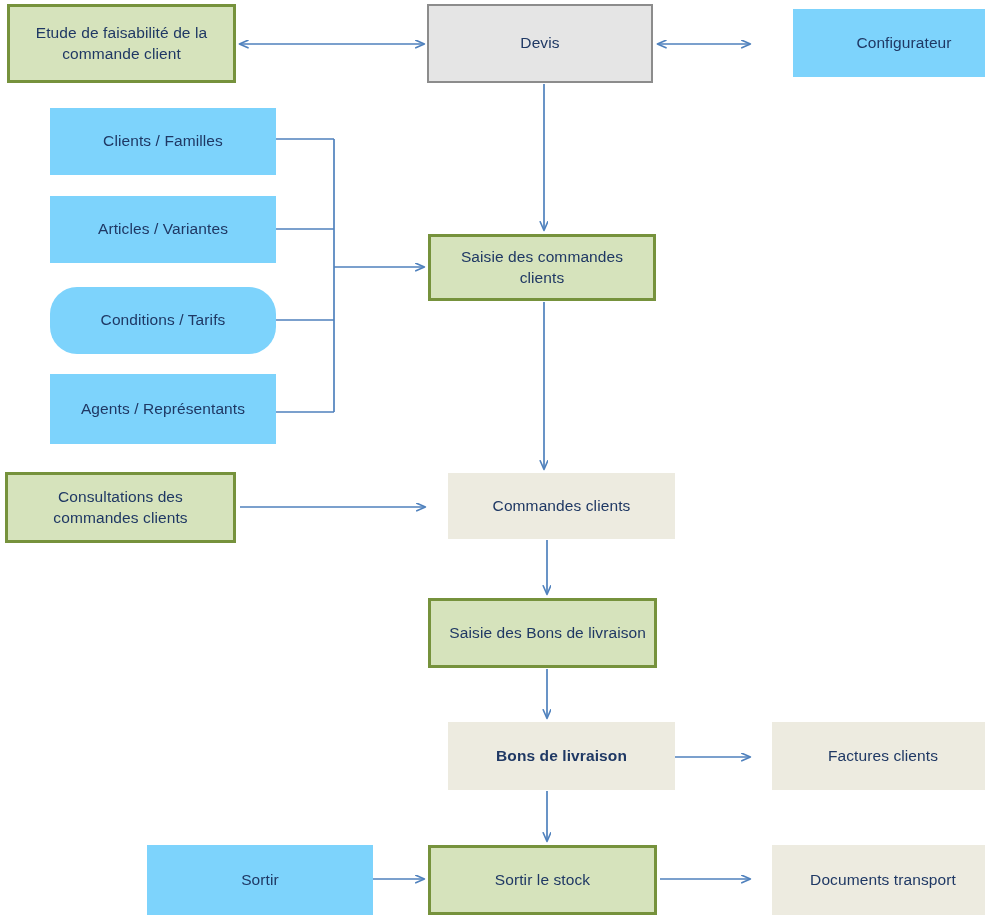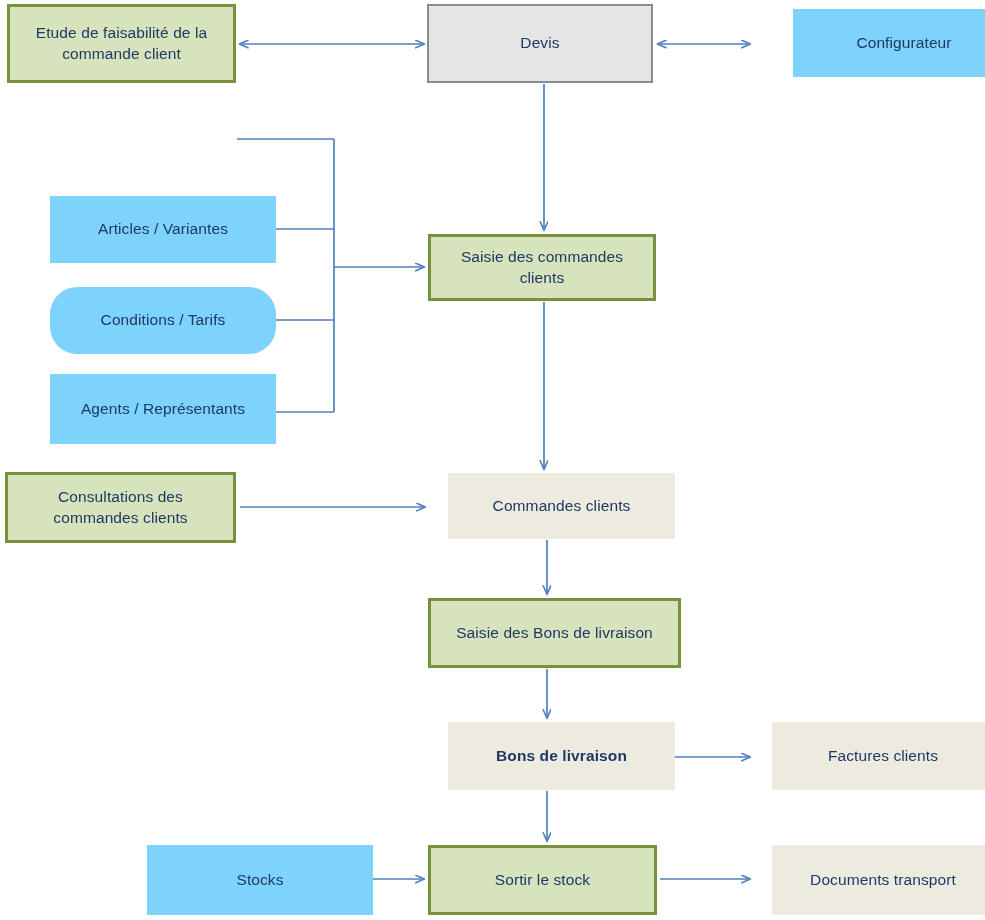--- a/index.html
+++ b/index.html
@@ -65,49 +65,52 @@
 
   <div class="node n-green" style="left:7px;top:4px;width:229px;height:79px;">
       <span>Etude de faisabilité de la commande client</span>
     </div>
   <div class="node n-beige-b" style="left:427px;top:4px;width:226px;height:79px;">
       <span>Devis</span>
     </div>
   <div class="node n-orange" style="left:753px;top:9px;width:222px;height:68px;">
       <span>Configurateur</span>
     </div>
+  <div class="node n-orange" style="left:10px;top:108px;width:226px;height:67px;">
+      <span>Clients / Familles</span>
+    </div>
   <div class="node n-orange" style="left:10px;top:196px;width:226px;height:67px;">
       <span>Articles / Variantes</span>
     </div>
   <div class="node n-orange" style="left:10px;top:287px;width:226px;height:67px;border-radius:27px;">
       <span>Conditions  / Tarifs</span>
     </div>
   <div class="node n-orange" style="left:10px;top:374px;width:226px;height:70px;align-items:center;">
       <span>Agents / Représentants</span>
     </div>
   <div class="node n-green" style="left:428px;top:234px;width:228px;height:67px;">
       <span>Saisie des commandes clients</span>
     </div>
   <div class="node n-green" style="left:5px;top:472px;width:231px;height:71px;">
       <span>Consultations des commandes clients</span>
     </div>
   <div class="node n-beige" style="left:429px;top:473px;width:227px;height:66px;">
       <span>Commandes clients</span>
     </div>
-  <div class="node n-green" style="left:428px;top:598px;width:253px;height:70px;">
+  <div class="node n-green" style="left:428px;top:598px;width:229px;height:70px;justify-content:flex-end;">
       <span>Saisie des Bons de livraison</span>
     </div>
   <div class="node n-beige" style="left:429px;top:722px;width:227px;height:68px;font-weight:bold;">
       <span>Bons de livraison</span>
     </div>
   <div class="node n-beige" style="left:753px;top:722px;width:222px;height:68px;">
       <span>Factures clients</span>
     </div>
   <div class="node n-orange" style="left:107px;top:845px;width:226px;height:70px;">
-      <span>Stocks</span>
+      <span>Sortir</span>
     </div>
   <div class="node n-green" style="left:428px;top:845px;width:229px;height:70px;">
       <span>Sortir le stock</span>
     </div>
   <div class="node n-beige" style="left:753px;top:845px;width:222px;height:70px;">
       <span>Documents transport</span>
     </div>
 
 </div>
 

